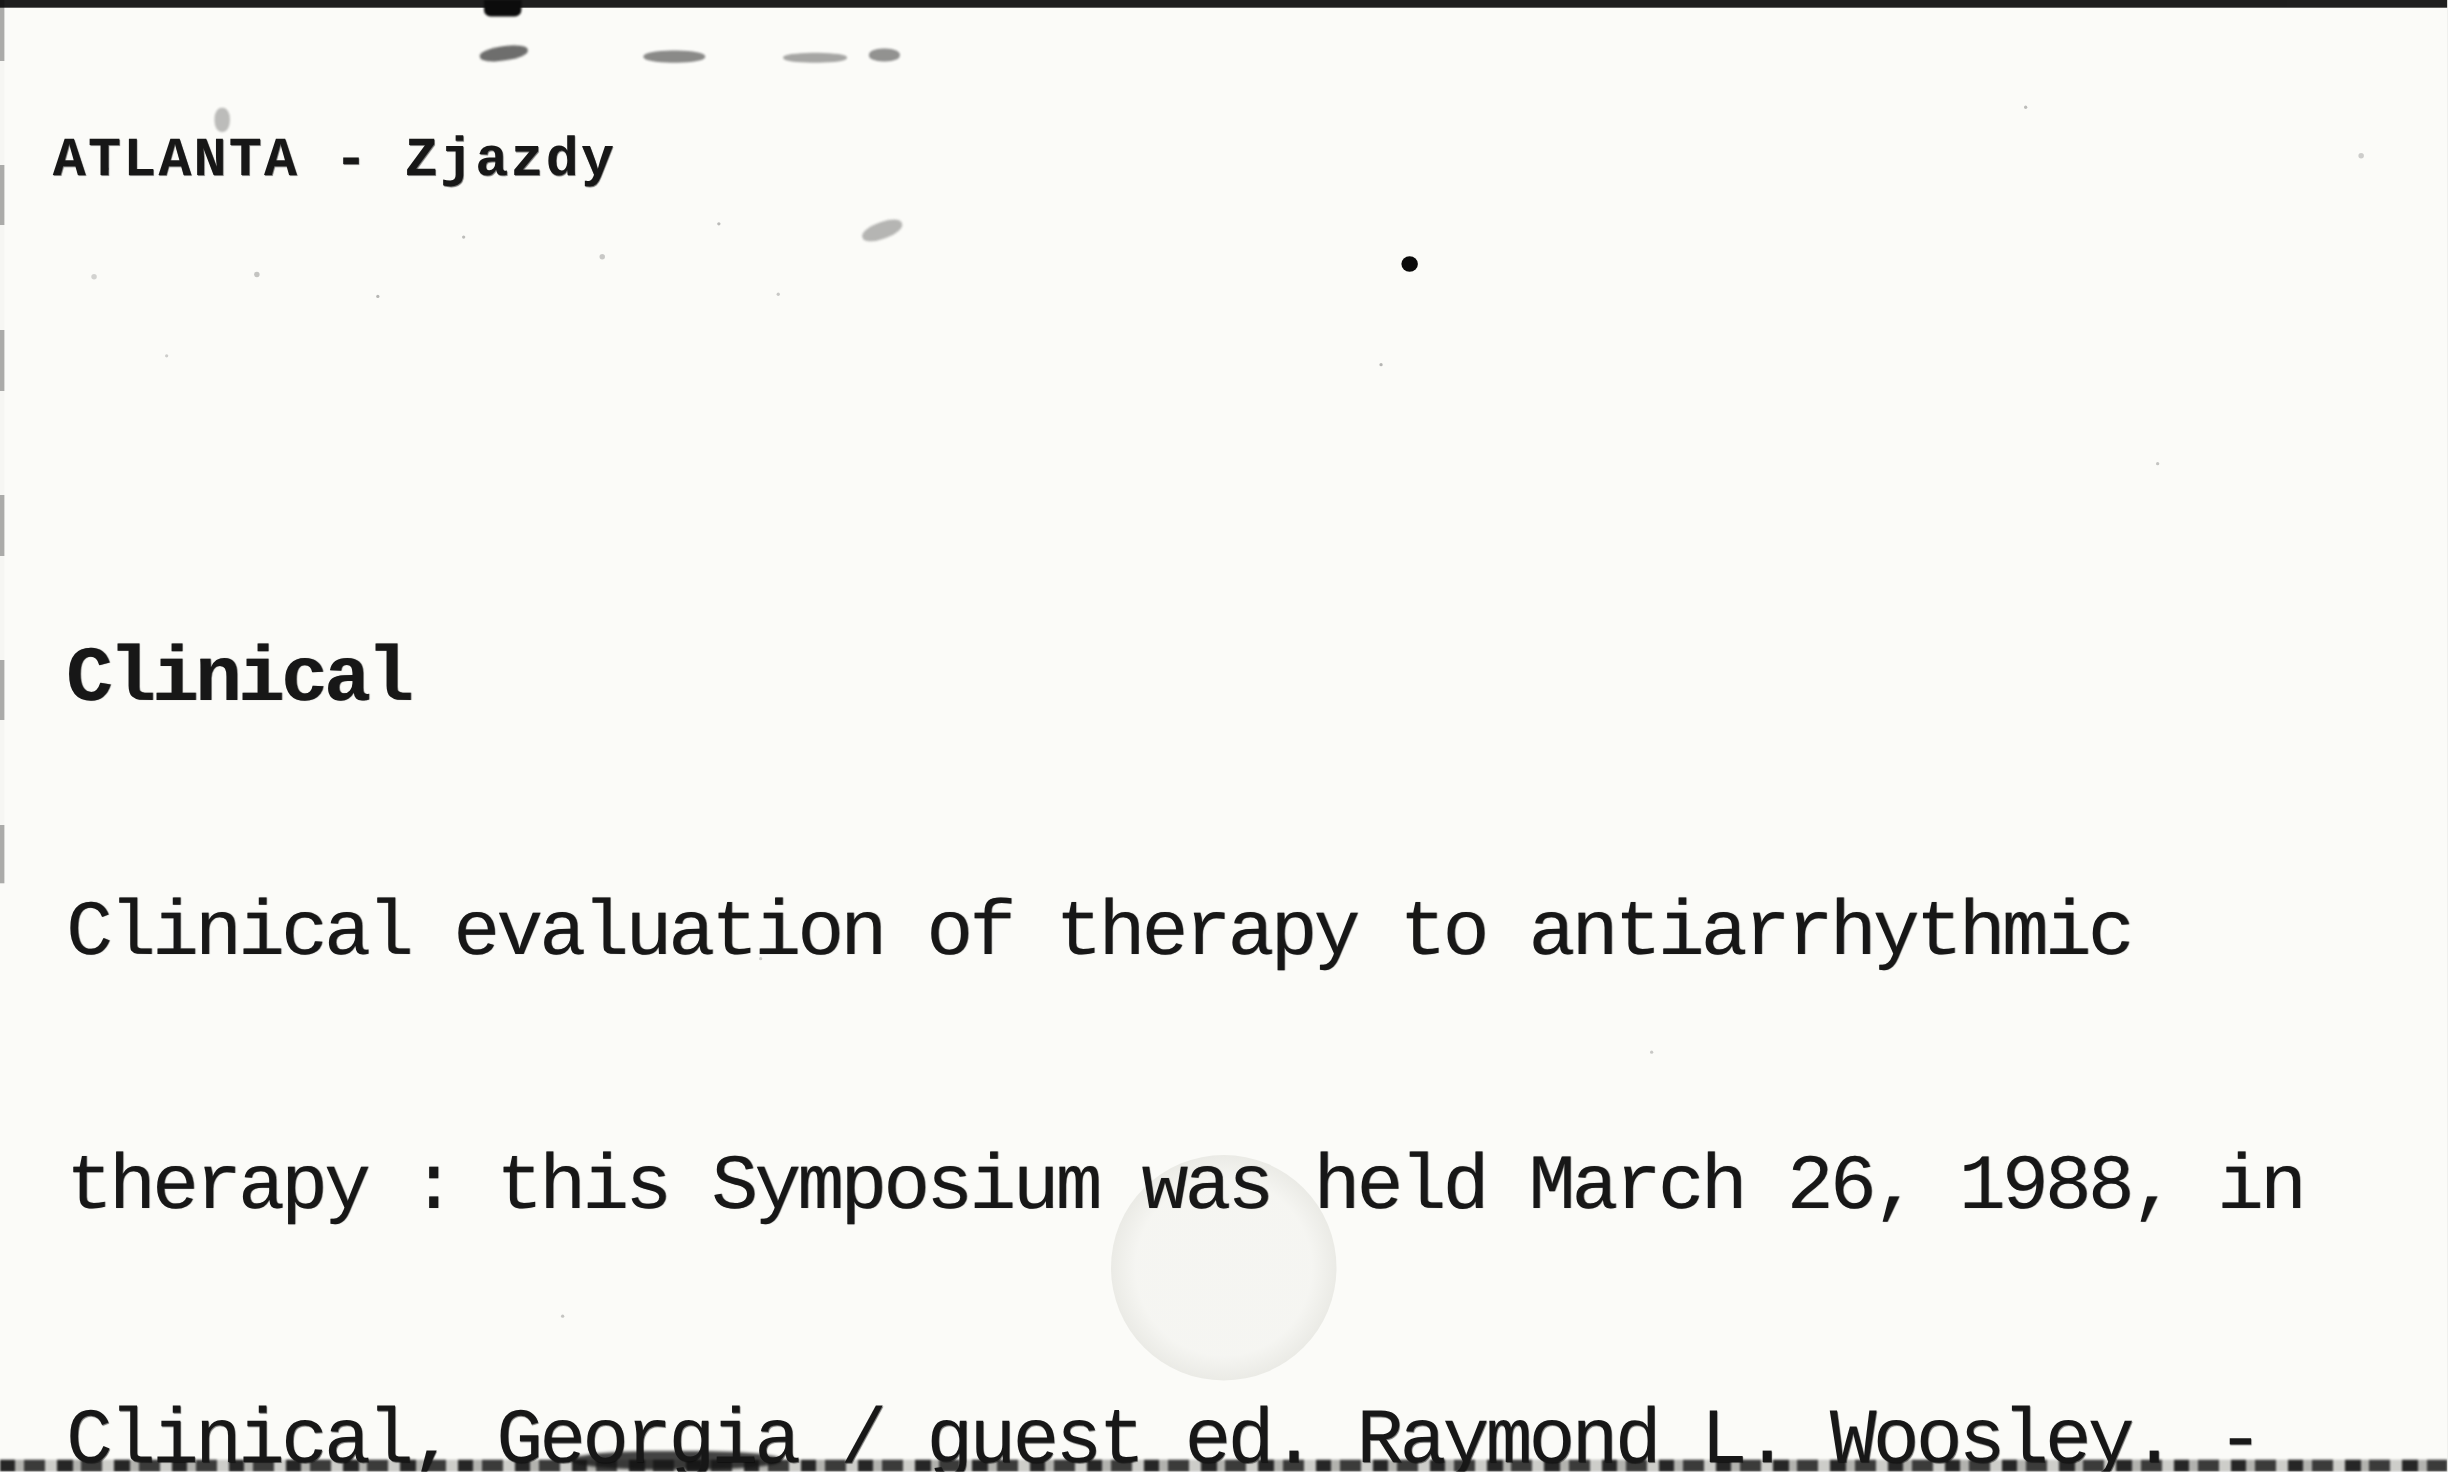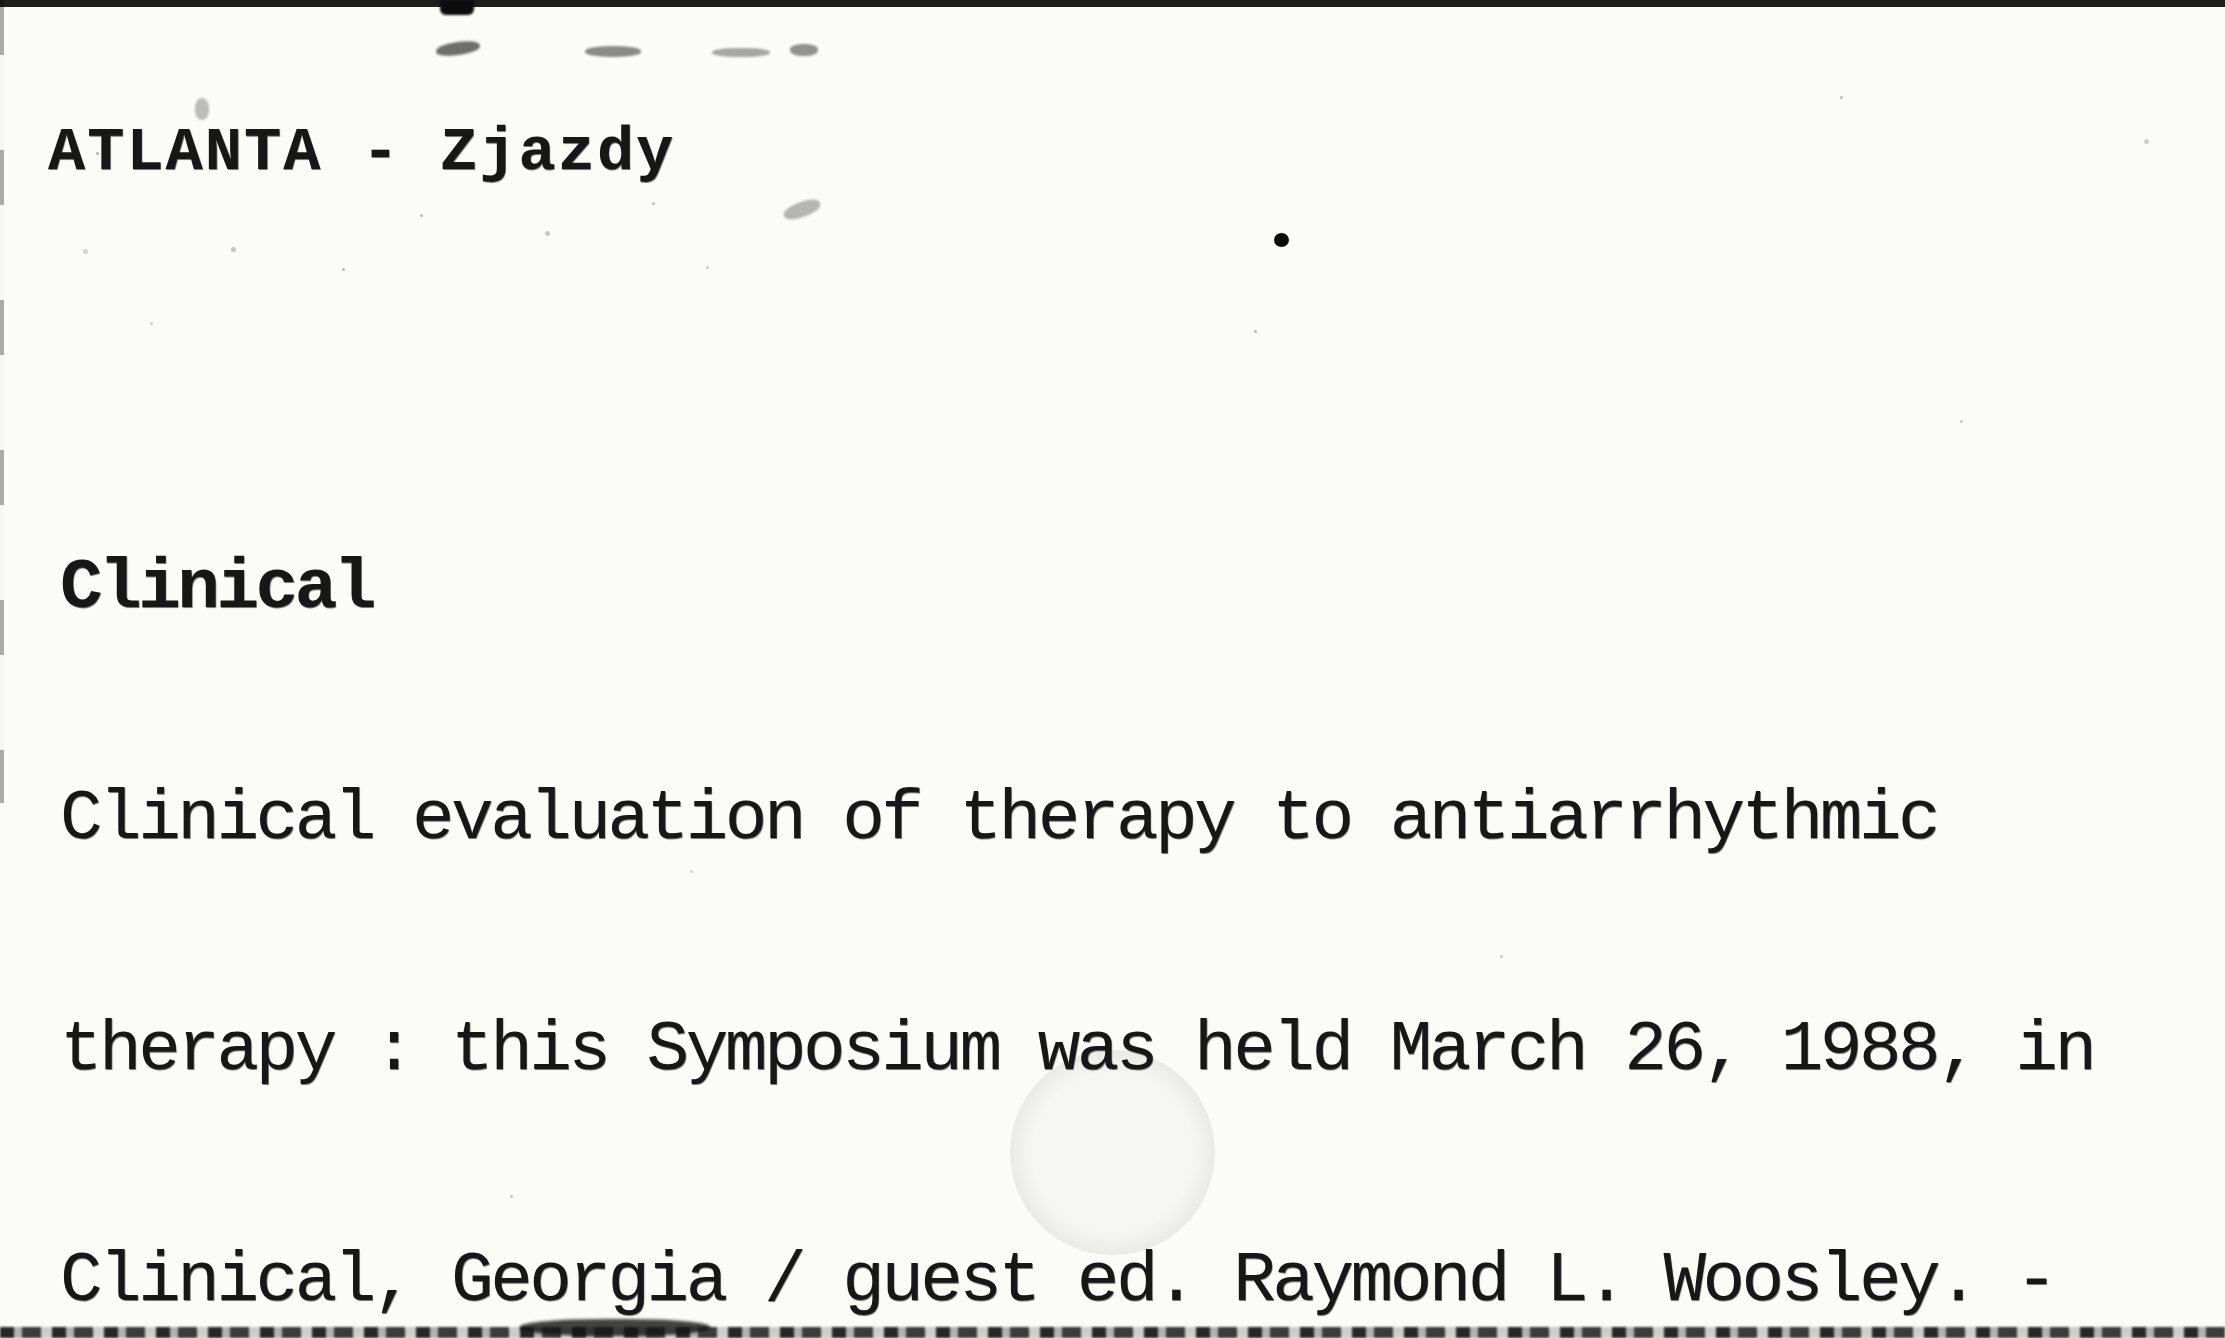--- a/index.html
+++ b/index.html
@@ -19,42 +19,42 @@
   
   .ink {
     color: #171717;
     text-shadow: 0.6px 0.6px 0.7px rgba(10,10,10,0.55);
     white-space: pre;
   }
   .card-heading {
     position: absolute;
     left: 48px;
     top: 122px;
-    font-size: 62px;
+    font-size: 50px;
     font-weight: bold;
     letter-spacing: 2px;
     line-height: 1;
   }
   .corner-block {
     position: absolute;
     top: 58px;
     right: 125px;
     text-align: right;
     font-size: 63px;
     line-height: 78px;
   }
   .entry-block {
     position: absolute;
     left: 60px;
     top: 396px;
     font-size: 71px;
     letter-spacing: -3.5px;
     line-height: 77px;
   }
-  .entry-heading { font-weight: bold; }
+  .entry-heading { font-weight: bold; margin-top: 30px; }
   
   .edge-top {
     position: absolute; left: 0; top: 0;
     width: 100%; height: 7px;
     background: #0c0c0c;
     filter: blur(0.6px);
     opacity: 0.92;
   }
   .edge-top-notch {
     position: absolute; left: 440px; top: 0;

